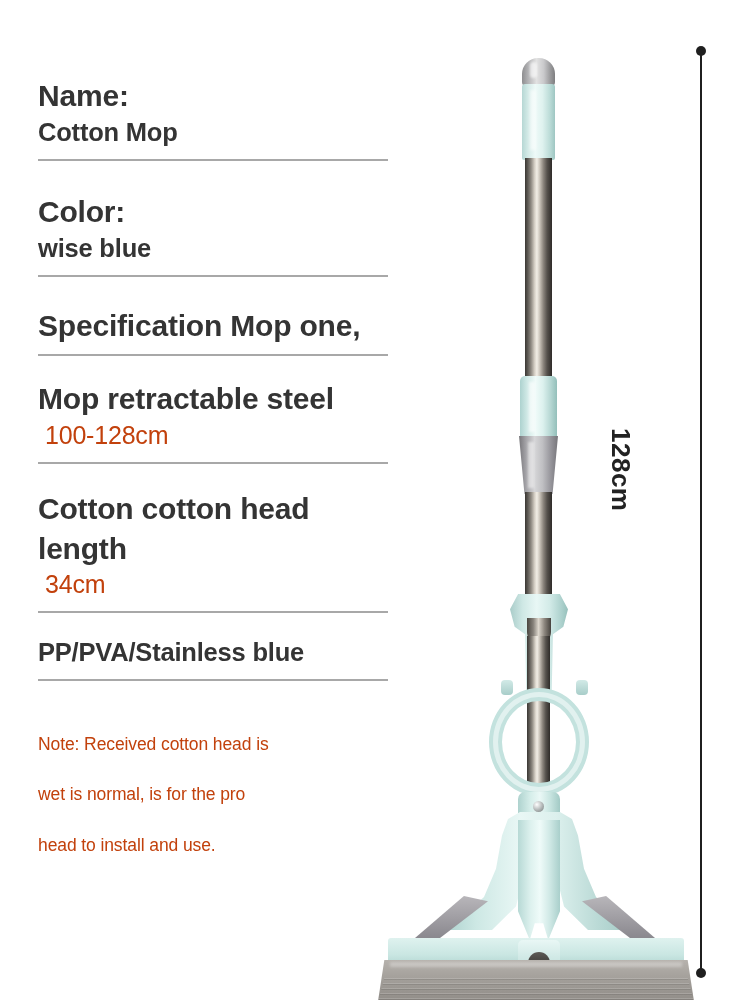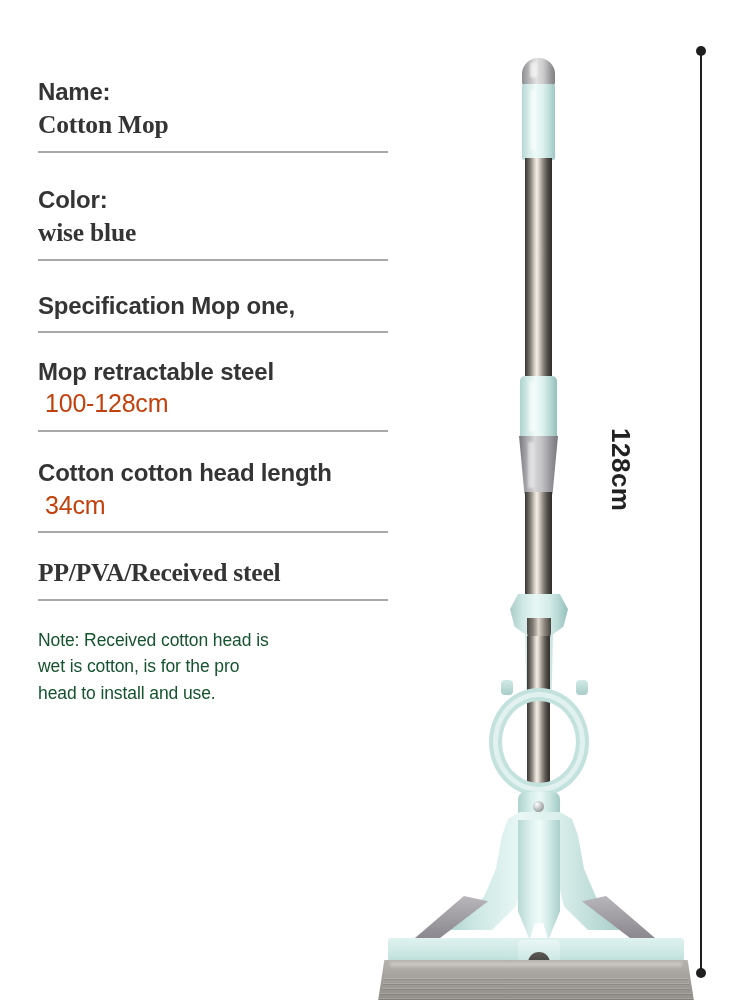--- a/index.html
+++ b/index.html
@@ -28,56 +28,56 @@
     width: 350px;
   }
   .spec-row {
     position: relative;
     padding-bottom: 9px;
     border-bottom: 2px solid #a8a8a8;
   }
   .spec-row.no-rule { border-bottom: none; }
 
   .spec-label {
-    font-size: 24px;
+    font-size: 30px;
     font-weight: bold;
     color: #343434;
     line-height: 1.33;
     letter-spacing: -0.2px;
   }
   .spec-value-bold {
     font-size: 25.5px;
     font-weight: bold;
     color: #343434;
     line-height: 1.33;
     letter-spacing: -0.2px;
-    font-family: Liberation Serif, serif;
   }
   .spec-value-light {
     font-size: 25px;
     font-weight: normal;
     color: #c2410c;
     line-height: 1.33;
     letter-spacing: -0.2px;
     padding-left: 7px;
   }
 
   .sp-gap-a { height: 31px; }
   .sp-gap-b { height: 29px; }
   .sp-gap-c { height: 23px; }
   .sp-gap-d { height: 25px; }
   .sp-gap-e { height: 23px; }
   .sp-gap-f { height: 26px; }
 
   .note {
     font-size: 17.5px;
     font-weight: normal;
-    color: #14532d;
+    color: #c2410c;
     line-height: 1.52;
     letter-spacing: -0.1px;
+    margin-top: 24px;
   }
 
   
   .dim {
     position: absolute;
     left: 693px;
     top: 44px;
     width: 16px;
     height: 936px;
   }
@@ -480,28 +480,28 @@
     <div class="sp-gap-d"></div>
 
     <div class="spec-row">
       <div class="spec-label">Cotton cotton head length</div>
       <div class="spec-value-light">34cm</div>
     </div>
 
     <div class="sp-gap-e"></div>
 
     <div class="spec-row">
-      <div class="spec-value-bold">PP/PVA/Received steel</div>
+      <div class="spec-value-bold">PP/PVA/Stainless blue</div>
     </div>
 
     <div class="sp-gap-f"></div>
 
     <div class="spec-row no-rule">
       <div class="note">Note: Received cotton head is</div>
-      <div class="note">wet is cotton, is for the pro</div>
+      <div class="note">wet is normal, is for the pro</div>
       <div class="note">head to install and use.</div>
     </div>
 
   </div>
 
   <div class="mop">
 
     <div class="cap"></div>
     <div class="cap-shine"></div>
 

